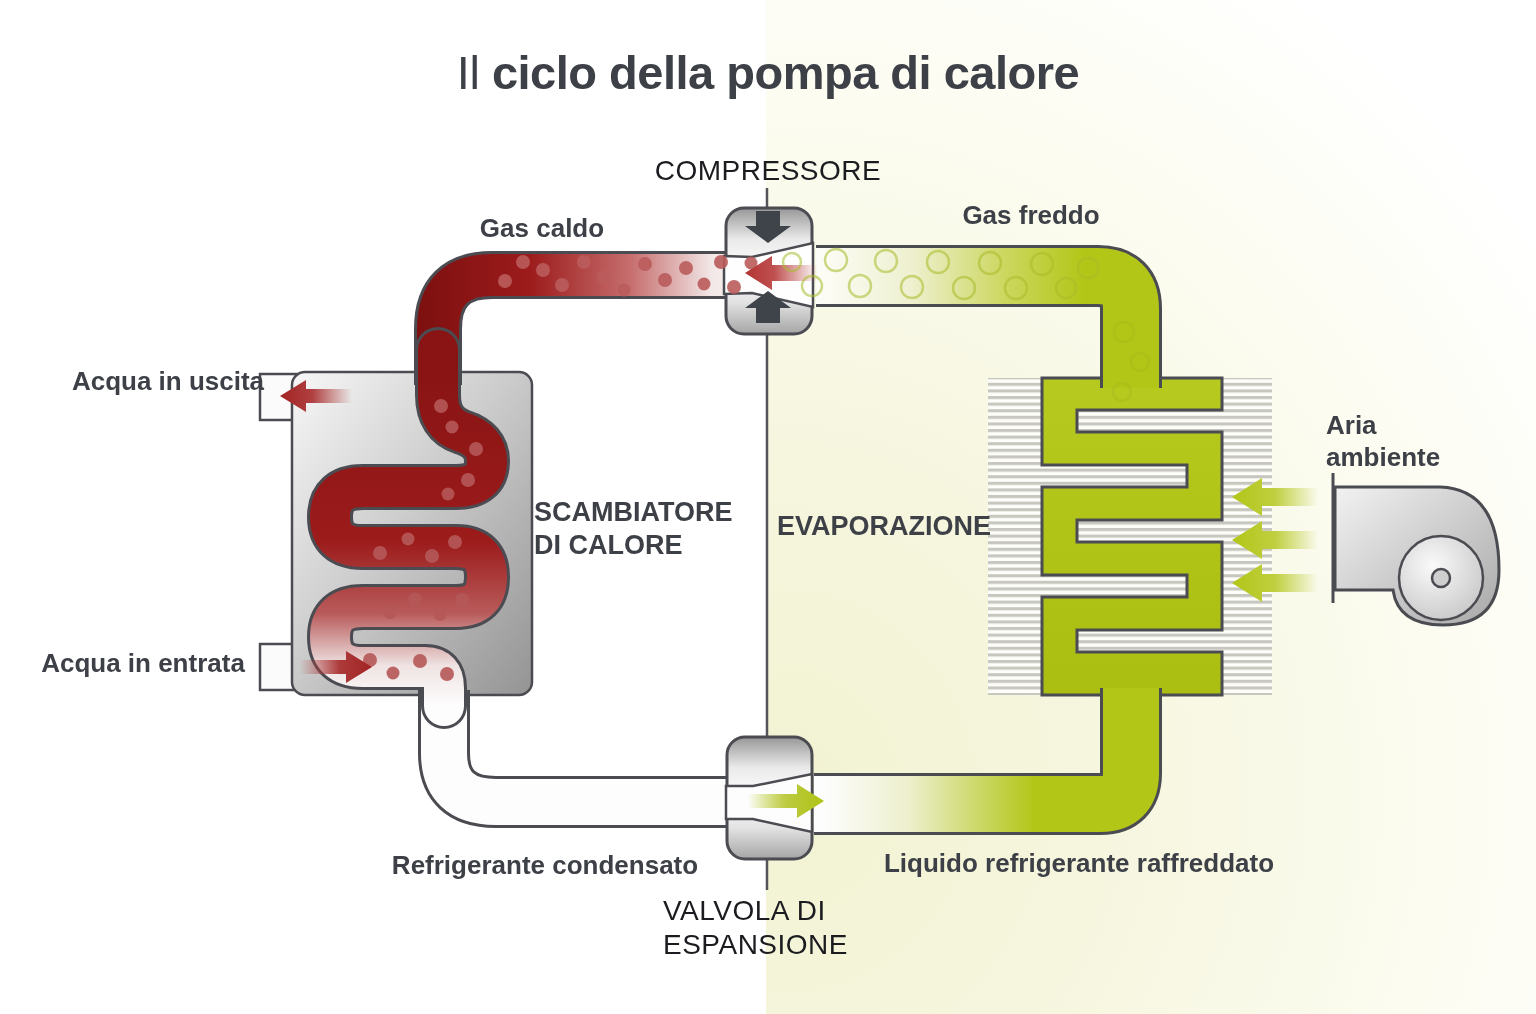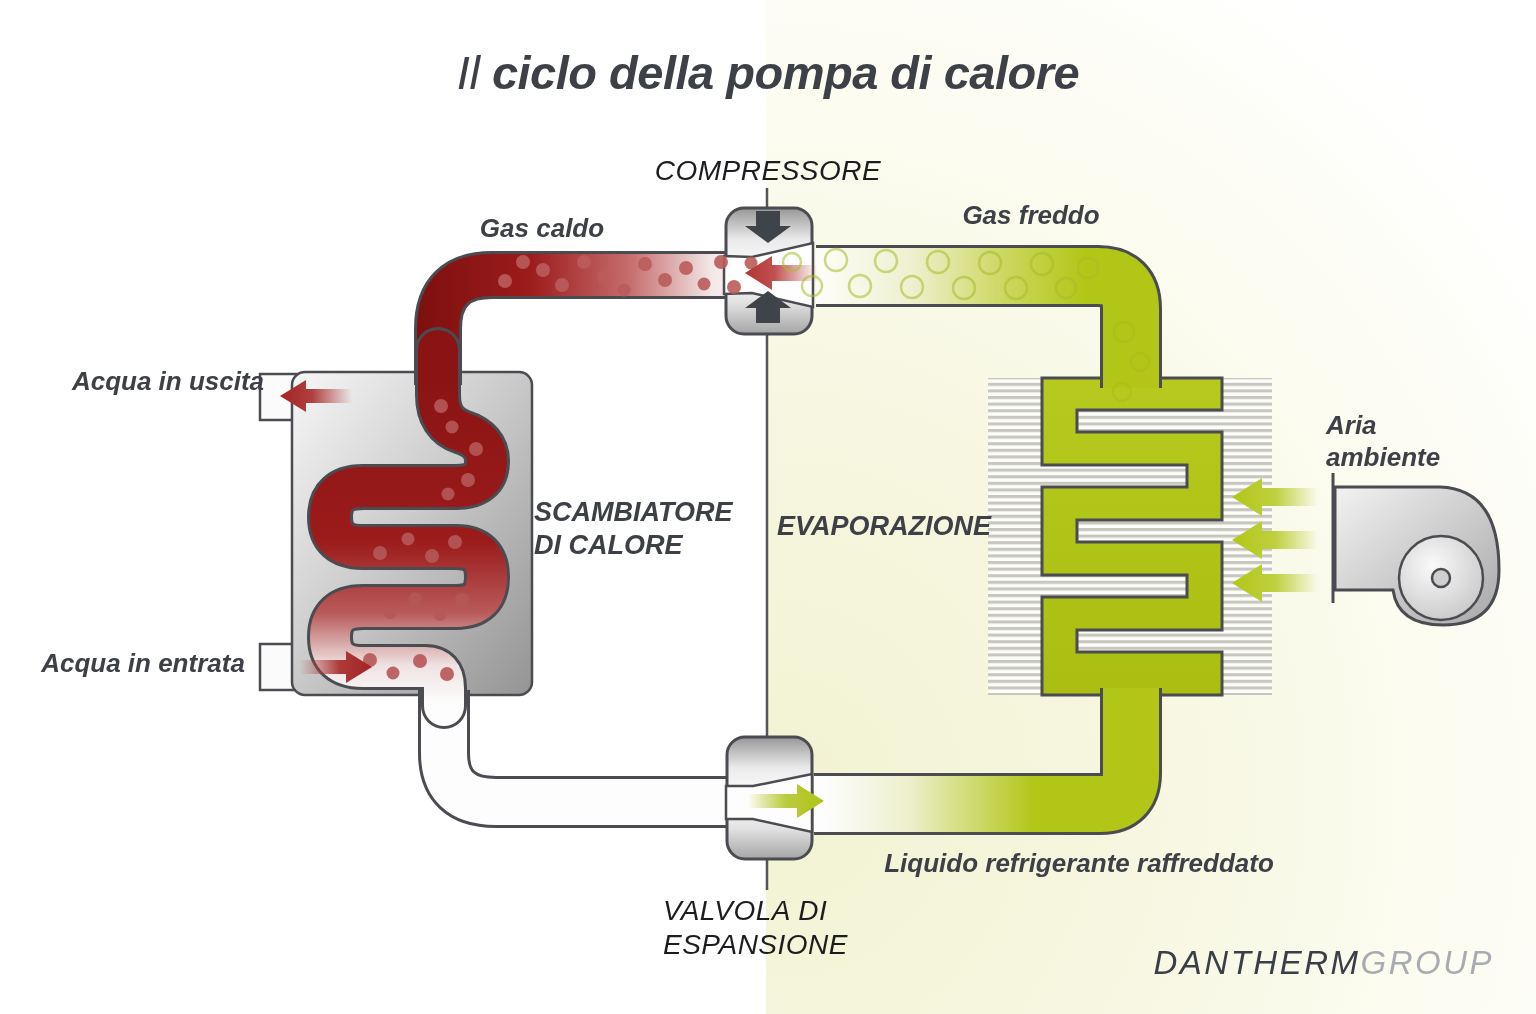--- a/index.html
+++ b/index.html
@@ -1,18 +1,18 @@
 <!DOCTYPE html>
 <html><head>
 <meta charset="utf-8">
 <style>
   html,body{margin:0;padding:0;background:#fff;}
   .stage{
     position:relative;width:1536px;height:1014px;overflow:hidden;
-    font-family:"Liberation Sans",sans-serif;background:#fff;font-style:italic;
+    font-family:"Liberation Sans",sans-serif;background:#fff;
   }
   .bg-half{position:absolute;top:0;height:1014px;}
   .bg-left{left:0;width:766px;
     background:radial-gradient(120% 95% at 98% 78%, #f0dadе 0%, #f1dbdf 0%, #f7eaec 42%, #fdf8f8 72%, #ffffff 100%);}
   .bg-right{left:766px;width:770px;
     background:radial-gradient(120% 95% at 2% 78%, #f2f2d2 0%, #f7f7e2 42%, #fcfcf1 72%, #ffffff 100%);}
   svg{position:absolute;left:0;top:0;}
   .lbl{
     position:absolute;transform:translate(-50%,-50%);
     color:#3d4147;font-weight:bold;font-size:26px;line-height:1.22;
@@ -264,21 +264,19 @@
     <span class="thin">Il</span><span class="bold"> ciclo della pompa di calore</span>
   </div>
 
   <div class="lbl light" style="left:768px;top:171px;">COMPRESSORE</div>
   <div class="lbl" style="left:542px;top:229px;">Gas caldo</div>
   <div class="lbl" style="left:1031px;top:216px;">Gas freddo</div>
   <div class="lbl" style="left:168px;top:382px;">Acqua in uscita</div>
   <div class="lbl" style="left:143px;top:664px;">Acqua in entrata</div>
   <div class="lbl wrap" style="left:649px;top:529px;width:230px;font-size:27px;">SCAMBIATORE DI CALORE</div>
   <div class="lbl" style="left:884px;top:526px;font-size:27px;">EVAPORAZIONE</div>
+  <div class="lbl" style="left:545px;top:866px;">Refrigerante condensato</div>
   <div class="lbl" style="left:1079px;top:864px;">Liquido refrigerante raffreddato</div>
   <div class="lbl light wrap" style="left:768px;top:928px;width:210px;">VALVOLA DI ESPANSIONE</div>
   <div class="lbl wrap" style="left:1396px;top:442px;width:140px;">Aria ambiente</div>
 
-  <div class="logo">
-    <span class="brand">DANTHERM</span><span class="group">GROUP</span>
-  </div>
 
 </div>
 
 </body></html>

